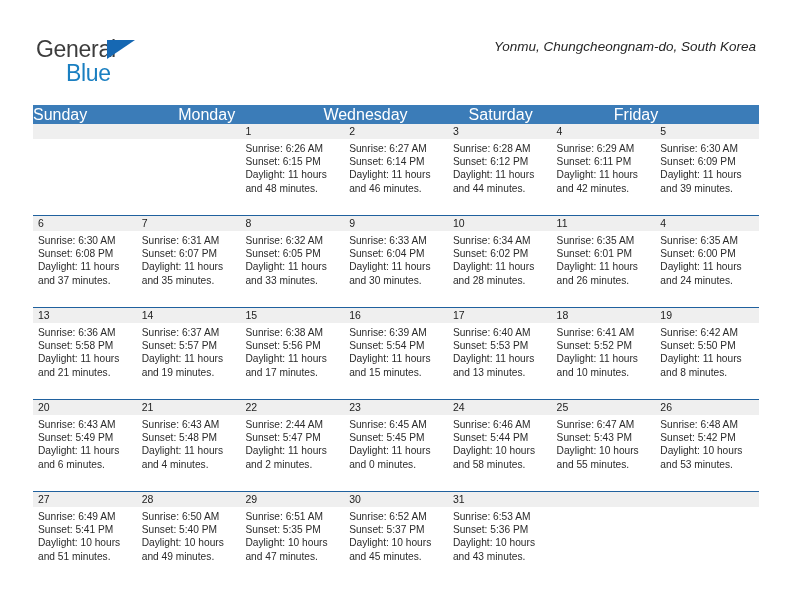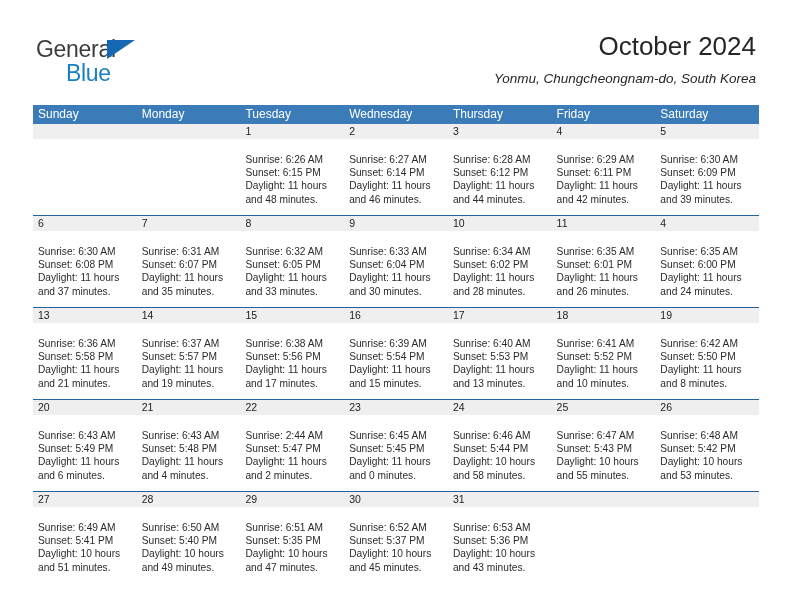--- a/index.html
+++ b/index.html
@@ -99,23 +99,22 @@
     width: 726px;
   }
   .weekdays {
     display: flex;
     background: #3b7cb8;
     height: 19px;
   }
   .weekday {
     flex: 1 1 0;
     color: #ffffff;
-    font-size: 12px;
+    font-size: 16px;
     line-height: 19px;
-    padding-left: 5px;
     box-sizing: border-box;
     white-space: nowrap;
     overflow: hidden;
   }
   .week {
     border-top: 1.5px solid #20619e;
     background: #ffffff;
   }
   .week:first-of-type {
     border-top: none;
@@ -136,21 +135,21 @@
     font-size: 10.5px;
     line-height: 15px;
     padding-left: 5px;
     color: #222222;
     box-sizing: border-box;
   }
   .daycell.empty .daynum-band {
     color: transparent;
   }
   .details {
-    padding: 14px 4px 0 5px;
+    padding: 3px 4px 0 5px;
     font-size: 10.2px;
     line-height: 13.2px;
     color: #2b2b2b;
   }
   .details div {
     white-space: nowrap;
   }
 </style>
 </head>
 <body>
@@ -161,36 +160,33 @@
 
     <div class="brand">
       <div class="brand-row1">
         <span class="brand-general">General</span>
         <span class="brand-tri"></span>
       </div>
       <div class="brand-row2">Blue</div>
     </div>
 
     <div class="title-block">
-      <div class="cal-title">October 2024</div>
       <div class="cal-subtitle">Yonmu, Chungcheongnam-do, South Korea</div>
     </div>
 
   </div>
 
   <div class="calendar">
 
     <div class="weekdays">
       <div class="weekday">Sunday</div>
       <div class="weekday">Monday</div>
-      <div class="weekday">Tuesday</div>
       <div class="weekday">Wednesday</div>
-      <div class="weekday">Thursday</div>
+      <div class="weekday">Saturday</div>
       <div class="weekday">Friday</div>
-      <div class="weekday">Saturday</div>
     </div>
 
     <div id="weeks-container">
         <div class="week">
           <div class="week-inner">
             <div class="daycell empty">
               <div class="daynum-band"></div>
               <div class="details">
                 <div></div>
                 <div></div>

